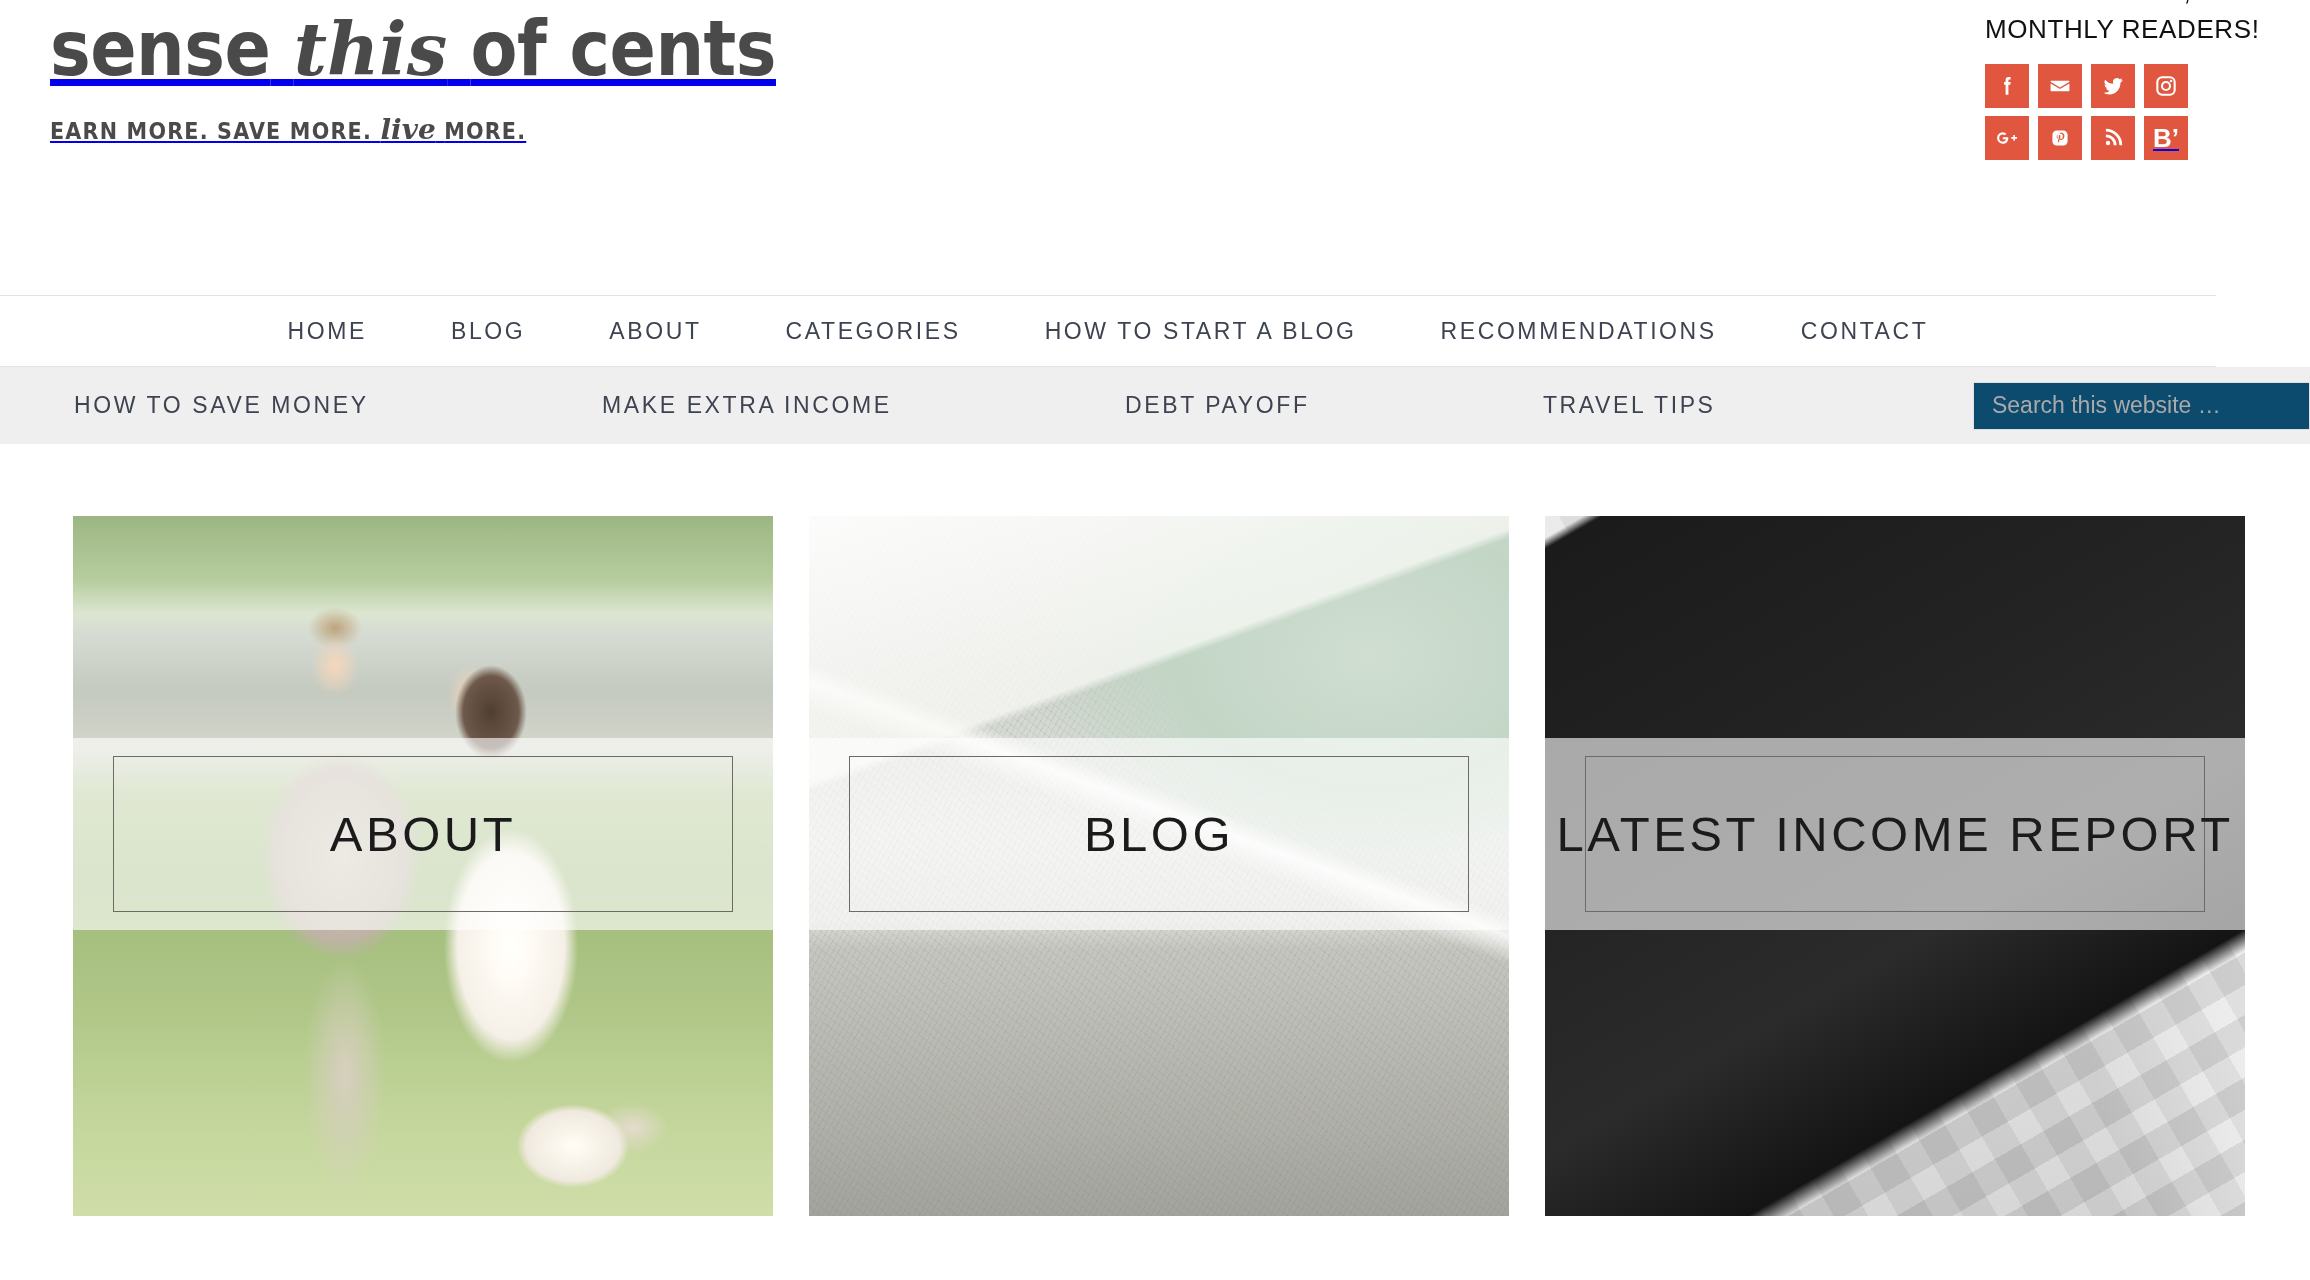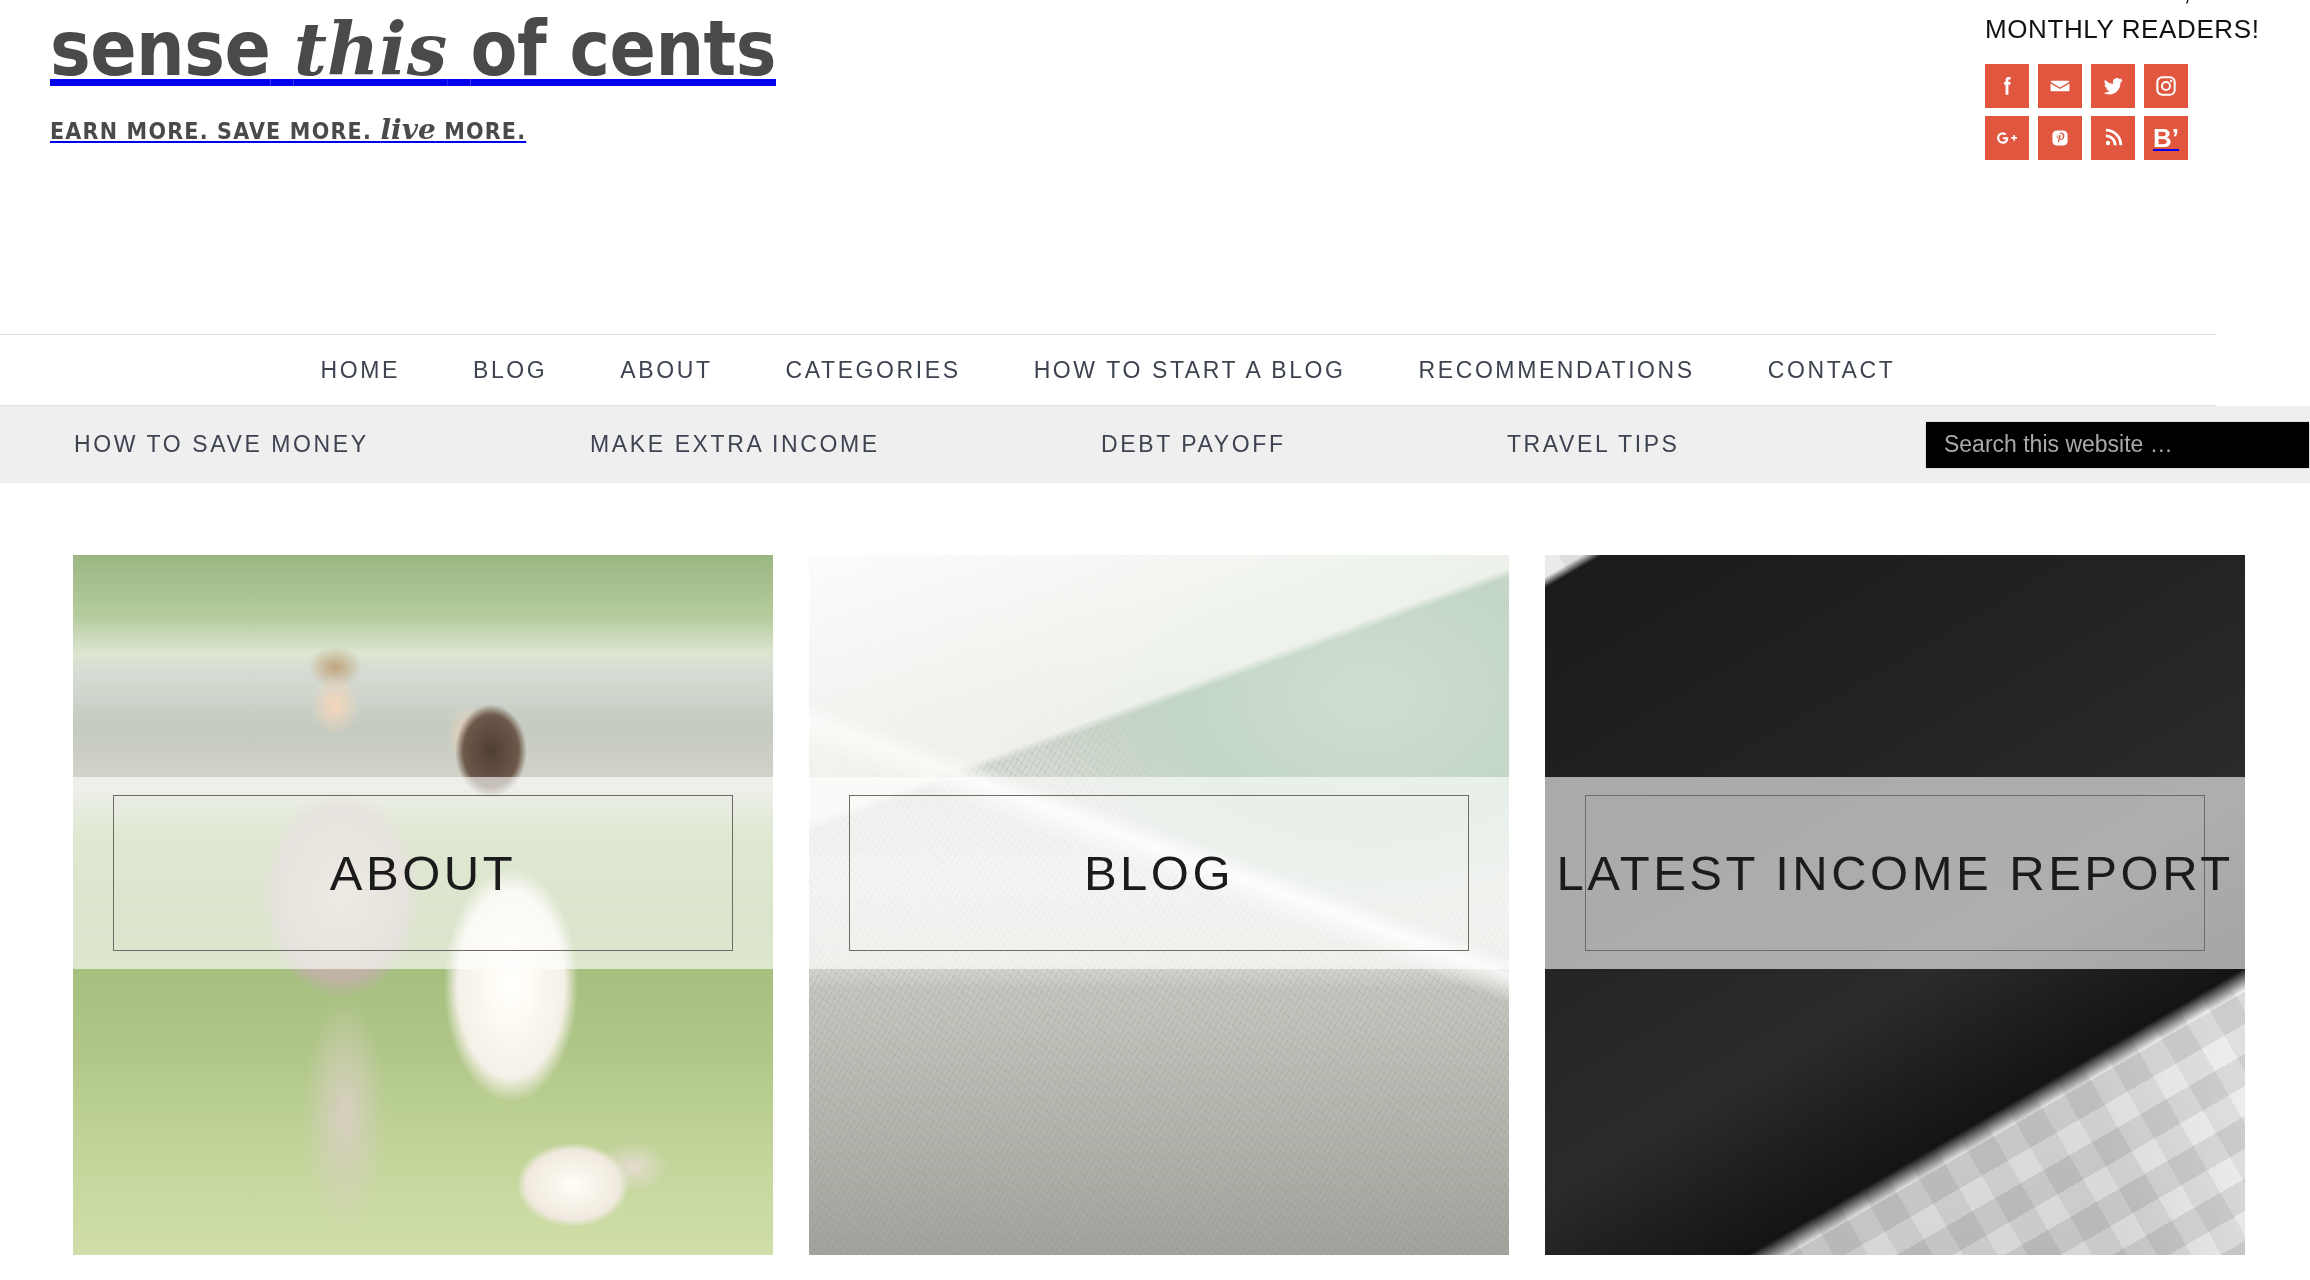--- a/index.html
+++ b/index.html
@@ -102,22 +102,21 @@
   
   .nav-primary {
     width: 2216px;
     height: 72px;
     background: #ffffff;
     border-top: 1px solid #e2e2e2;
     border-bottom: 1px solid #e2e2e2;
     display: flex;
     align-items: center;
     justify-content: center;
-    gap: 5px;
-    margin-top: 39px;
+    gap: 16px;
   }
   .nav-primary .nav-item {
     font-size: 23px;
     letter-spacing: 2.6px;
     color: #3d4350;
     text-transform: uppercase;
     text-decoration: none;
     padding: 0 34px;
     white-space: nowrap;
     font-weight: 400;
@@ -140,23 +139,23 @@
     color: #3d4350;
     text-transform: uppercase;
     text-decoration: none;
     padding: 0 34px;
     white-space: nowrap;
     font-weight: 400;
     cursor: pointer;
   }
   .search-wrap { margin-left: 58px; }
   .search-input {
-    width: 385px;
+    width: 337px;
     height: 48px;
-    background: #000000;
+    background: #0c4a6e;
     border: 1px solid #e0e0e0;
     padding: 0 18px;
     font-size: 23px;
     color: #9a9a9a;
     font-family: "Liberation Sans", sans-serif;
     outline: none;
   }
   .search-input::placeholder { color: #a9a9a9; opacity: 1; }
 
   

